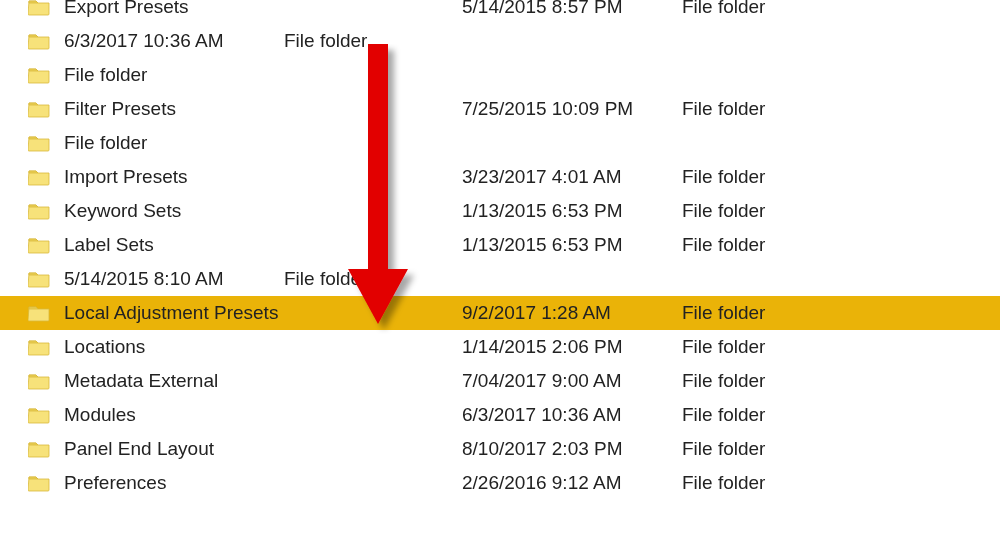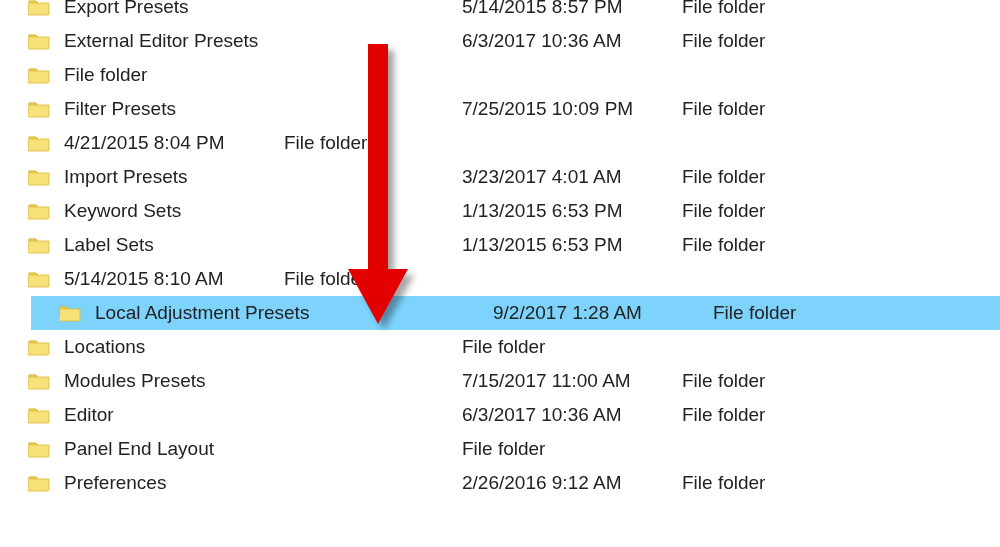--- a/index.html
+++ b/index.html
@@ -23,22 +23,21 @@
   }
   .row {
     display: flex;
     align-items: center;
     height: 34px;
     padding-left: 28px;
     white-space: nowrap;
     cursor: default;
   }
   .row.selected {
-    background: #7dd3fc;
-    margin-left: 31px;
+    background: #eab308;
   }
   .folder-icon {
     width: 22px;
     height: 18px;
     margin-right: 14px;
     flex: 0 0 auto;
     position: relative;
   }
   .folder-icon svg {
     display: block;
@@ -80,21 +79,20 @@
       <span class="col-date">5/14/2015 8:57 PM</span>
       <span class="col-type">File folder</span>
     </div>
     <div class="row">
       <span class="folder-icon">
         <svg viewBox="0 0 22 18">
           <path d="M1 3 h7 l2 2 h11 v11 a1 1 0 0 1 -1 1 h-19 a1 1 0 0 1 -1 -1 z" fill="#f7e27a" stroke="#d9b93a" stroke-width="0.8"></path>
           <path d="M1 3 h7 l2 2 h-9 z" fill="#e9cf55" stroke="#d9b93a" stroke-width="0.8"></path>
         </svg>
       </span>
-      <span class="col-name">External Editor Presets</span>
       <span class="col-date">6/3/2017 10:36 AM</span>
       <span class="col-type">File folder</span>
     </div>
     <div class="row">
       <span class="folder-icon">
         <svg viewBox="0 0 22 18">
           <path d="M1 3 h7 l2 2 h11 v11 a1 1 0 0 1 -1 1 h-19 a1 1 0 0 1 -1 -1 z" fill="#f7e27a" stroke="#d9b93a" stroke-width="0.8"></path>
           <path d="M1 3 h7 l2 2 h-9 z" fill="#e9cf55" stroke="#d9b93a" stroke-width="0.8"></path>
         </svg>
       </span>
@@ -111,21 +109,20 @@
       <span class="col-date">7/25/2015 10:09 PM</span>
       <span class="col-type">File folder</span>
     </div>
     <div class="row">
       <span class="folder-icon">
         <svg viewBox="0 0 22 18">
           <path d="M1 3 h7 l2 2 h11 v11 a1 1 0 0 1 -1 1 h-19 a1 1 0 0 1 -1 -1 z" fill="#f7e27a" stroke="#d9b93a" stroke-width="0.8"></path>
           <path d="M1 3 h7 l2 2 h-9 z" fill="#e9cf55" stroke="#d9b93a" stroke-width="0.8"></path>
         </svg>
       </span>
-      <span class="col-date">4/21/2015 8:04 PM</span>
       <span class="col-type">File folder</span>
     </div>
     <div class="row">
       <span class="folder-icon">
         <svg viewBox="0 0 22 18">
           <path d="M1 3 h7 l2 2 h11 v11 a1 1 0 0 1 -1 1 h-19 a1 1 0 0 1 -1 -1 z" fill="#f7e27a" stroke="#d9b93a" stroke-width="0.8"></path>
           <path d="M1 3 h7 l2 2 h-9 z" fill="#e9cf55" stroke="#d9b93a" stroke-width="0.8"></path>
         </svg>
       </span>
       <span class="col-name">Import Presets</span>
@@ -176,52 +173,54 @@
       <span class="col-type">File folder</span>
     </div>
     <div class="row">
       <span class="folder-icon">
         <svg viewBox="0 0 22 18">
           <path d="M1 3 h7 l2 2 h11 v11 a1 1 0 0 1 -1 1 h-19 a1 1 0 0 1 -1 -1 z" fill="#f7e27a" stroke="#d9b93a" stroke-width="0.8"></path>
           <path d="M1 3 h7 l2 2 h-9 z" fill="#e9cf55" stroke="#d9b93a" stroke-width="0.8"></path>
         </svg>
       </span>
       <span class="col-name">Locations</span>
-      <span class="col-type">File folder</span>
-    </div>
-    <div class="row">
-      <span class="folder-icon">
-        <svg viewBox="0 0 22 18">
-          <path d="M1 3 h7 l2 2 h11 v11 a1 1 0 0 1 -1 1 h-19 a1 1 0 0 1 -1 -1 z" fill="#f7e27a" stroke="#d9b93a" stroke-width="0.8"></path>
-          <path d="M1 3 h7 l2 2 h-9 z" fill="#e9cf55" stroke="#d9b93a" stroke-width="0.8"></path>
-        </svg>
-      </span>
-      <span class="col-name">Modules Presets</span>
-      <span class="col-date">7/15/2017 11:00 AM</span>
-      <span class="col-type">File folder</span>
-    </div>
-    <div class="row">
-      <span class="folder-icon">
-        <svg viewBox="0 0 22 18">
-          <path d="M1 3 h7 l2 2 h11 v11 a1 1 0 0 1 -1 1 h-19 a1 1 0 0 1 -1 -1 z" fill="#f7e27a" stroke="#d9b93a" stroke-width="0.8"></path>
-          <path d="M1 3 h7 l2 2 h-9 z" fill="#e9cf55" stroke="#d9b93a" stroke-width="0.8"></path>
-        </svg>
-      </span>
-      <span class="col-name">Editor</span>
+      <span class="col-date">1/14/2015 2:06 PM</span>
+      <span class="col-type">File folder</span>
+    </div>
+    <div class="row">
+      <span class="folder-icon">
+        <svg viewBox="0 0 22 18">
+          <path d="M1 3 h7 l2 2 h11 v11 a1 1 0 0 1 -1 1 h-19 a1 1 0 0 1 -1 -1 z" fill="#f7e27a" stroke="#d9b93a" stroke-width="0.8"></path>
+          <path d="M1 3 h7 l2 2 h-9 z" fill="#e9cf55" stroke="#d9b93a" stroke-width="0.8"></path>
+        </svg>
+      </span>
+      <span class="col-name">Metadata External</span>
+      <span class="col-date">7/04/2017 9:00 AM</span>
+      <span class="col-type">File folder</span>
+    </div>
+    <div class="row">
+      <span class="folder-icon">
+        <svg viewBox="0 0 22 18">
+          <path d="M1 3 h7 l2 2 h11 v11 a1 1 0 0 1 -1 1 h-19 a1 1 0 0 1 -1 -1 z" fill="#f7e27a" stroke="#d9b93a" stroke-width="0.8"></path>
+          <path d="M1 3 h7 l2 2 h-9 z" fill="#e9cf55" stroke="#d9b93a" stroke-width="0.8"></path>
+        </svg>
+      </span>
+      <span class="col-name">Modules</span>
       <span class="col-date">6/3/2017 10:36 AM</span>
       <span class="col-type">File folder</span>
     </div>
     <div class="row">
       <span class="folder-icon">
         <svg viewBox="0 0 22 18">
           <path d="M1 3 h7 l2 2 h11 v11 a1 1 0 0 1 -1 1 h-19 a1 1 0 0 1 -1 -1 z" fill="#f7e27a" stroke="#d9b93a" stroke-width="0.8"></path>
           <path d="M1 3 h7 l2 2 h-9 z" fill="#e9cf55" stroke="#d9b93a" stroke-width="0.8"></path>
         </svg>
       </span>
       <span class="col-name">Panel End Layout</span>
+      <span class="col-date">8/10/2017 2:03 PM</span>
       <span class="col-type">File folder</span>
     </div>
     <div class="row">
       <span class="folder-icon">
         <svg viewBox="0 0 22 18">
           <path d="M1 3 h7 l2 2 h11 v11 a1 1 0 0 1 -1 1 h-19 a1 1 0 0 1 -1 -1 z" fill="#f7e27a" stroke="#d9b93a" stroke-width="0.8"></path>
           <path d="M1 3 h7 l2 2 h-9 z" fill="#e9cf55" stroke="#d9b93a" stroke-width="0.8"></path>
         </svg>
       </span>
       <span class="col-name">Preferences</span>

